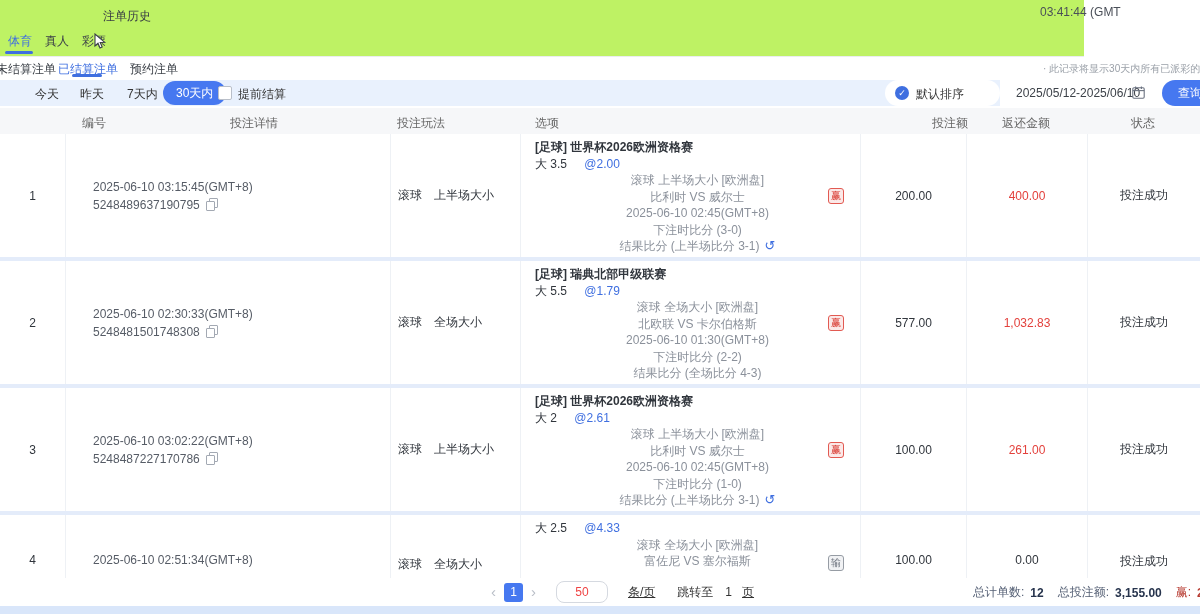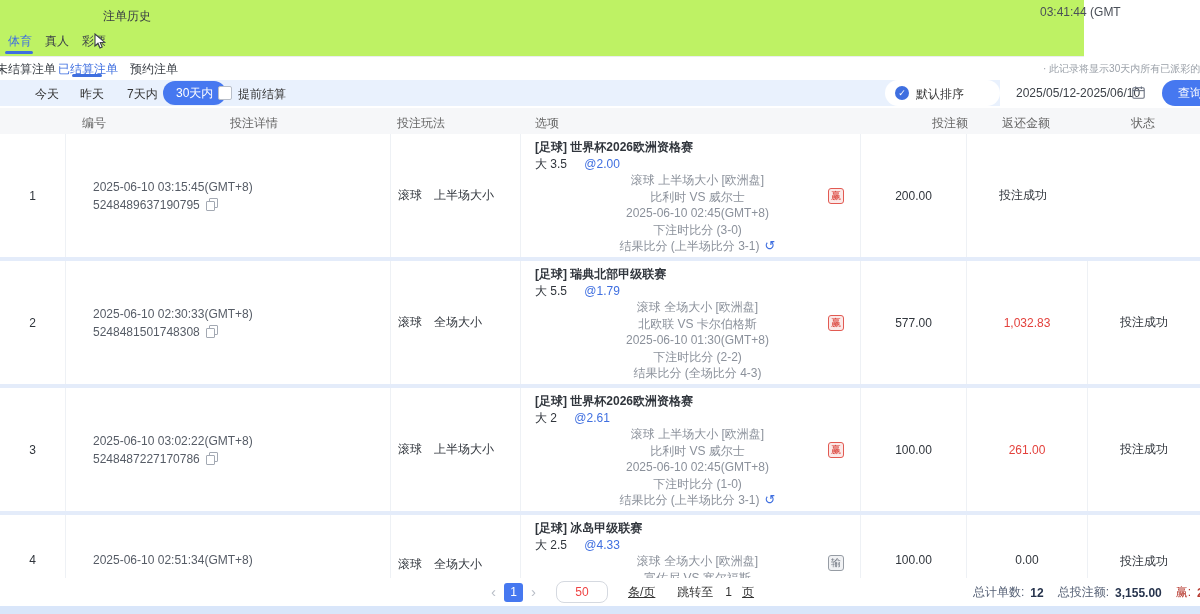--- a/index.html
+++ b/index.html
@@ -171,20 +171,23 @@
           <span class="odds">@2.00</span>
         </div>
         <div class="opt-grey">滚球 上半场大小 [欧洲盘]</div>
         <div class="opt-grey">比利时 VS 威尔士</div>
         <div class="opt-grey">2025-06-10 02:45(GMT+8)</div>
         <div class="opt-grey">下注时比分 (3-0)</div>
         <div class="opt-grey"><span>结果比分 (上半场比分 3-1)</span><span class="replay-icon">↺</span></div>
         <span class="badge" data-kind="win">赢</span>
       </div>
       <div class="cell c5 ccenter">200.00</div>
+      <div class="cell c6 ccenter payout" data-kind="win">
+          <span>400.00</span>
+        </div>
       <div class="cell c7 ccenter">投注成功</div>
     </div>
 
     <div class="trow">
       <div class="cell c1">2</div>
       <div class="cell c2">
         <div class="detail-time">2025-06-10 02:30:33(GMT+8)</div>
         <div class="detail-order"><span>5248481501748308</span><span class="copy-icon"></span></div>
       </div>
       <div class="cell c3">
@@ -245,21 +248,20 @@
       <div class="cell c1 ccenter">4</div>
       <div class="cell c2">
         <div class="detail-time">2025-06-10 02:51:34(GMT+8)</div>
         <div class="detail-order"><span></span></div>
       </div>
       <div class="cell c3">
         <span class="play-type">滚球</span>
         <span>全场大小</span>
       </div>
       <div class="cell c4">
-        <div class="opt-league">[足球] 冰岛甲级联赛</div>
         <div class="opt-pick">
           <span class="pick">大 2.5</span>
           <span class="odds">@4.33</span>
         </div>
         <div class="opt-grey">滚球 全场大小 [欧洲盘]</div>
         <div class="opt-grey">富佐尼 VS 塞尔福斯</div>
         <span class="badge" data-kind="lose">输</span>
       </div>
       <div class="cell c5 ccenter">100.00</div>
       <div class="cell c6 ccenter payout" data-kind="lose">

